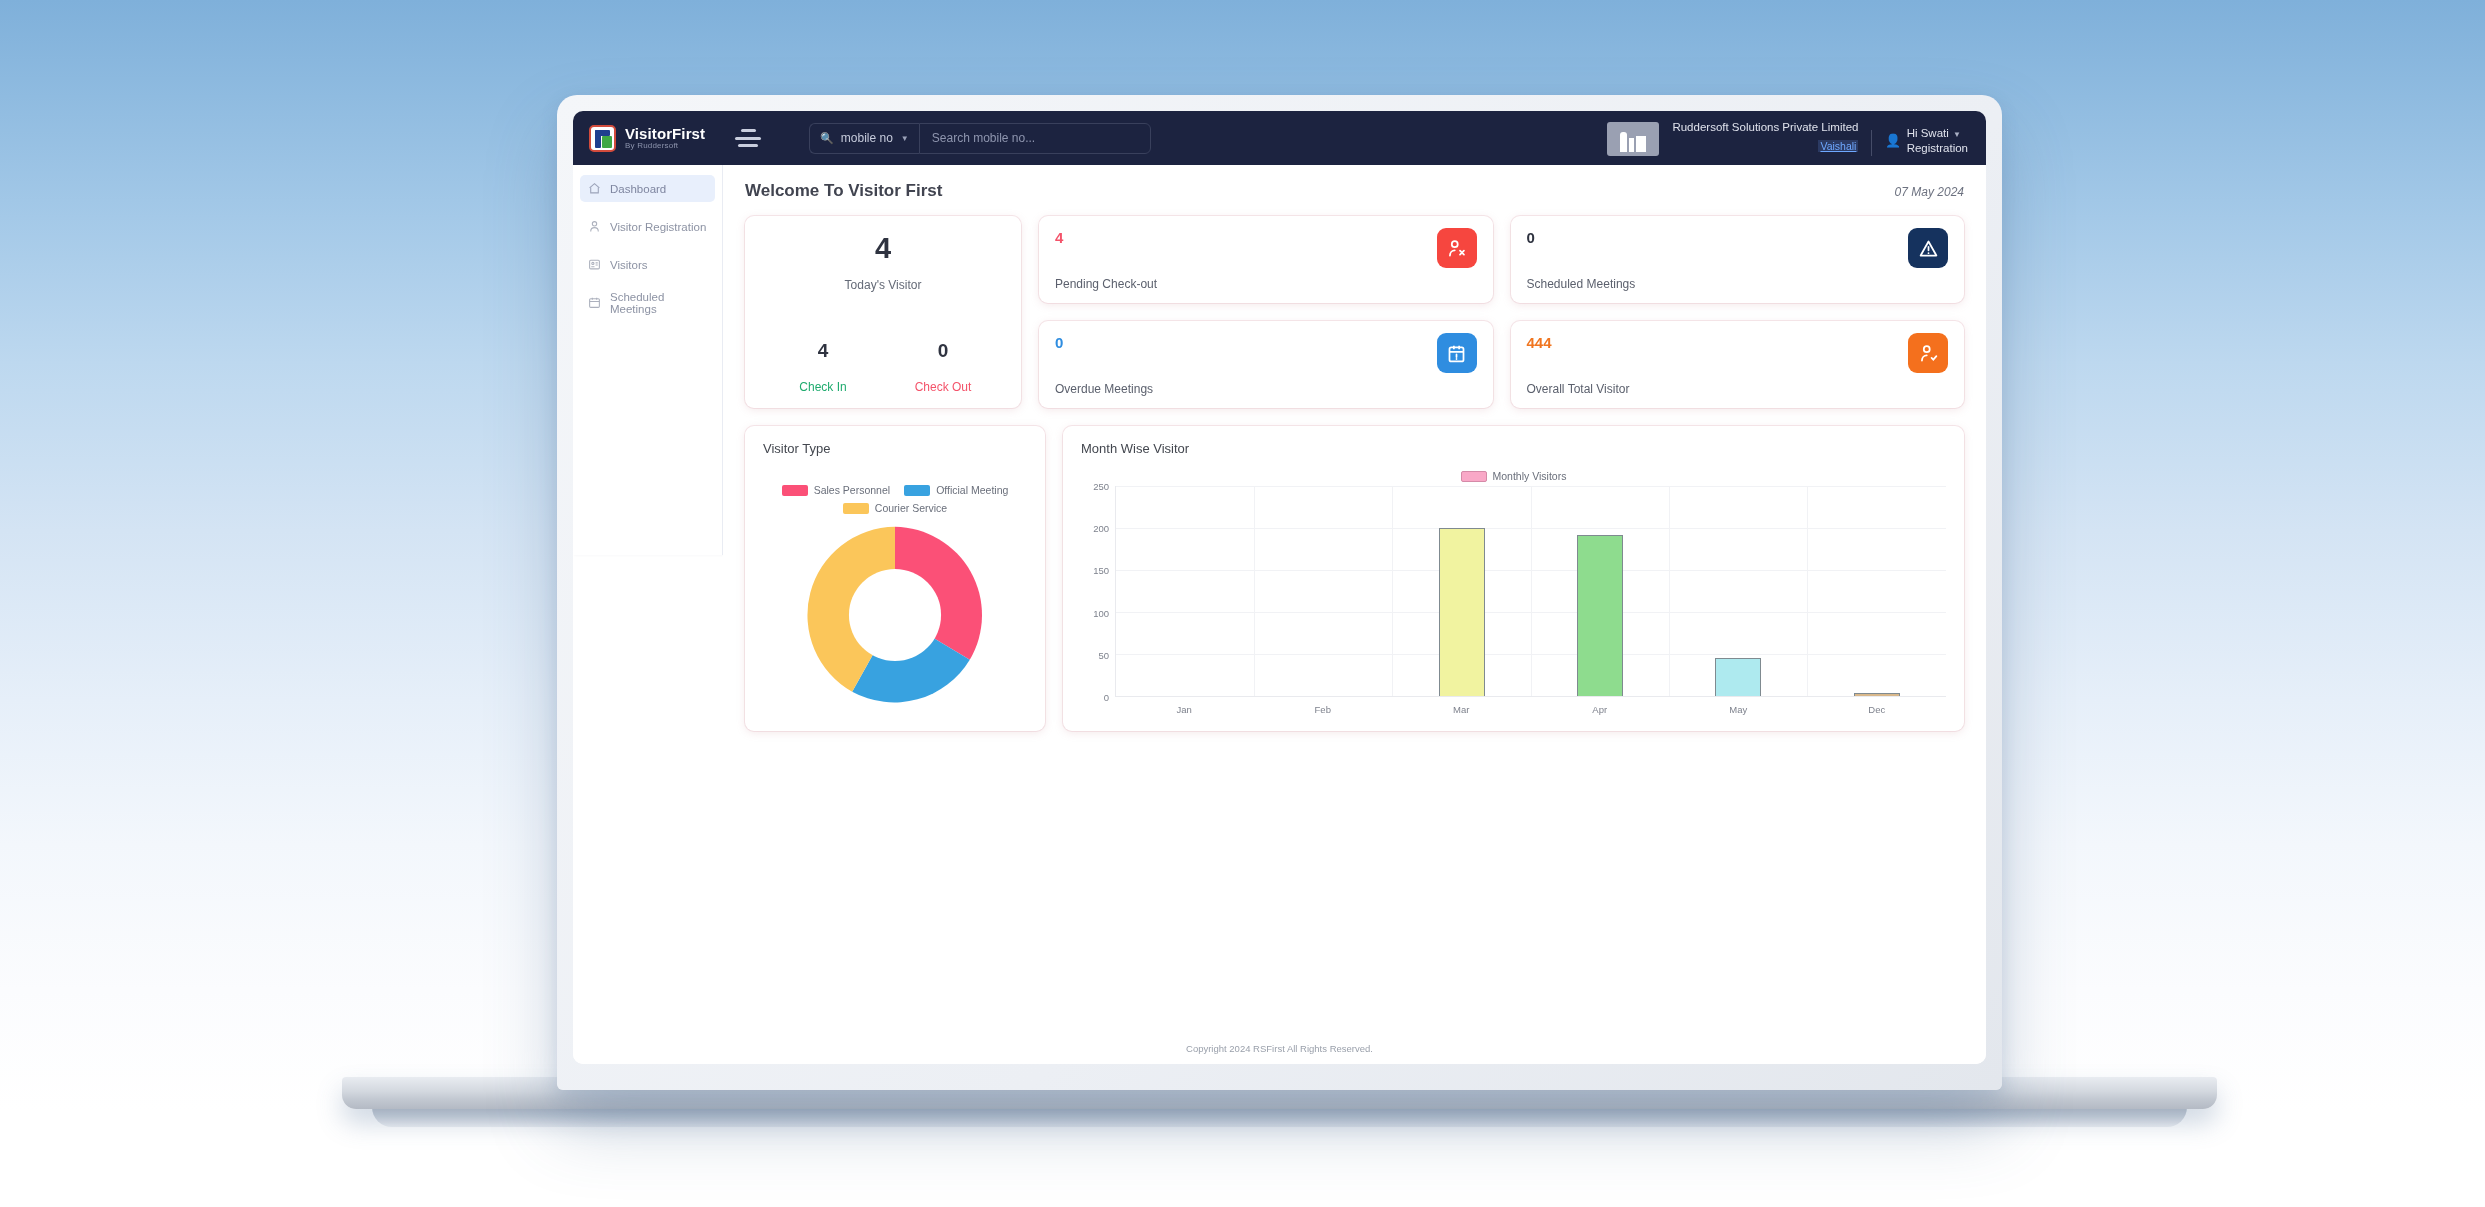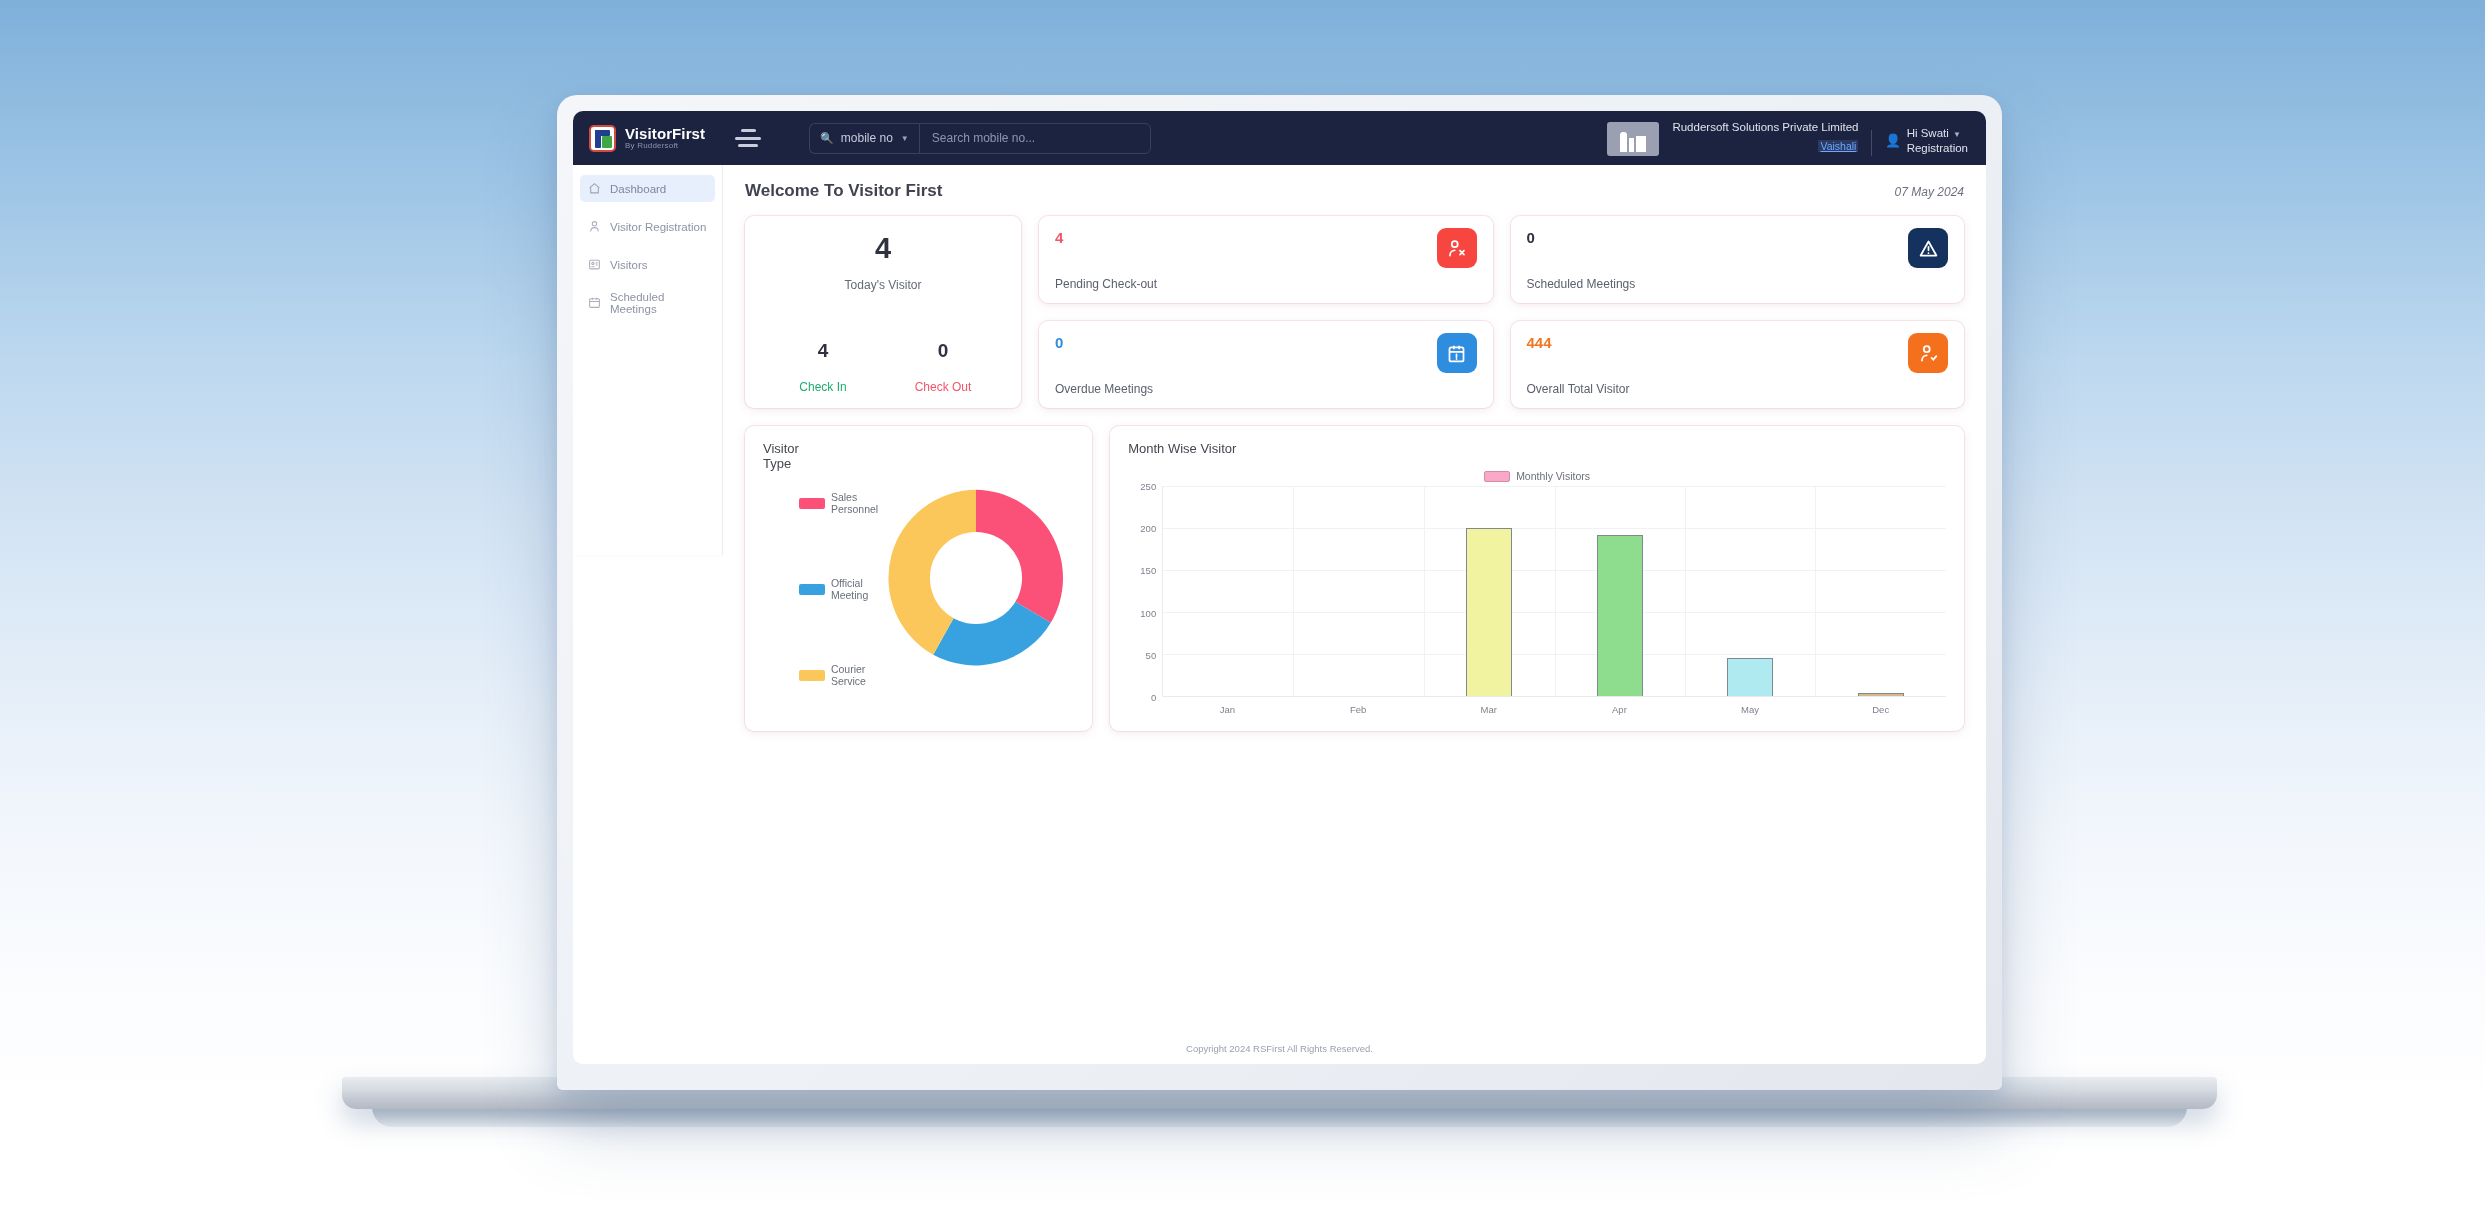--- a/index.html
+++ b/index.html
@@ -277,21 +277,21 @@
     position: absolute; right: 16px; top: 12px;
     width: 40px; height: 40px;
     border-radius: 9px;
     display: flex; align-items: center; justify-content: center;
   }
   .mini-ico svg { width: 21px; height: 21px; }
 
   
   .charts { display: flex; gap: 18px; margin-top: 18px; padding-bottom: 16px; }
   .chart-card { background: #fff; border-radius: 9px; box-shadow: 0 2px 9px rgba(205,150,160,0.22), 0 0 0 1px rgba(240,215,220,0.55); padding: 15px 18px 16px 18px; }
-  .card-donut { flex: 0 0 300px; height: 305px; display: flex; }
+  .card-donut { flex: 0 0 300px; height: 305px; display: flex; flex-direction: column; }
   .card-bars { flex: 1 1 auto; height: 305px; display: flex; flex-direction: column; }
   .chart-title { font-size: 13px; color: #43474f; margin-bottom: 6px; }
 
   .legend { display: flex; flex-wrap: wrap; justify-content: center; gap: 6px 14px; margin-top: 22px; }
   .legend-item { display: flex; align-items: center; gap: 6px; font-size: 10.5px; color: #6a6f7b; cursor: pointer; }
   .legend-swatch { width: 26px; height: 11px; border-radius: 2px; flex: 0 0 26px; }
 
   .donut-wrap { flex: 1 1 auto; display: flex; align-items: center; justify-content: center; }
 
   .bars-area { flex: 1 1 auto; display: flex; padding-top: 4px; }

